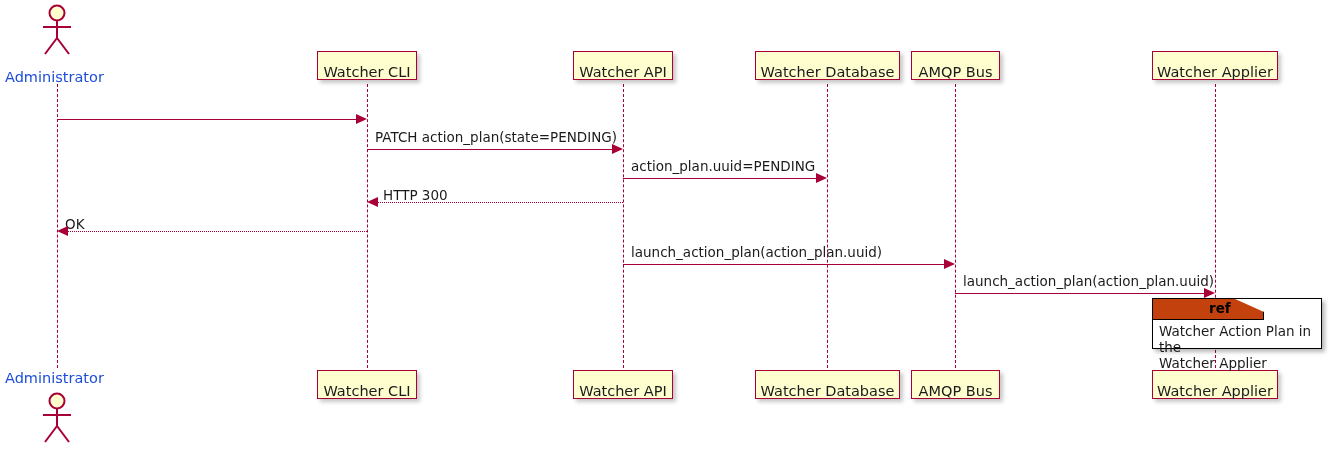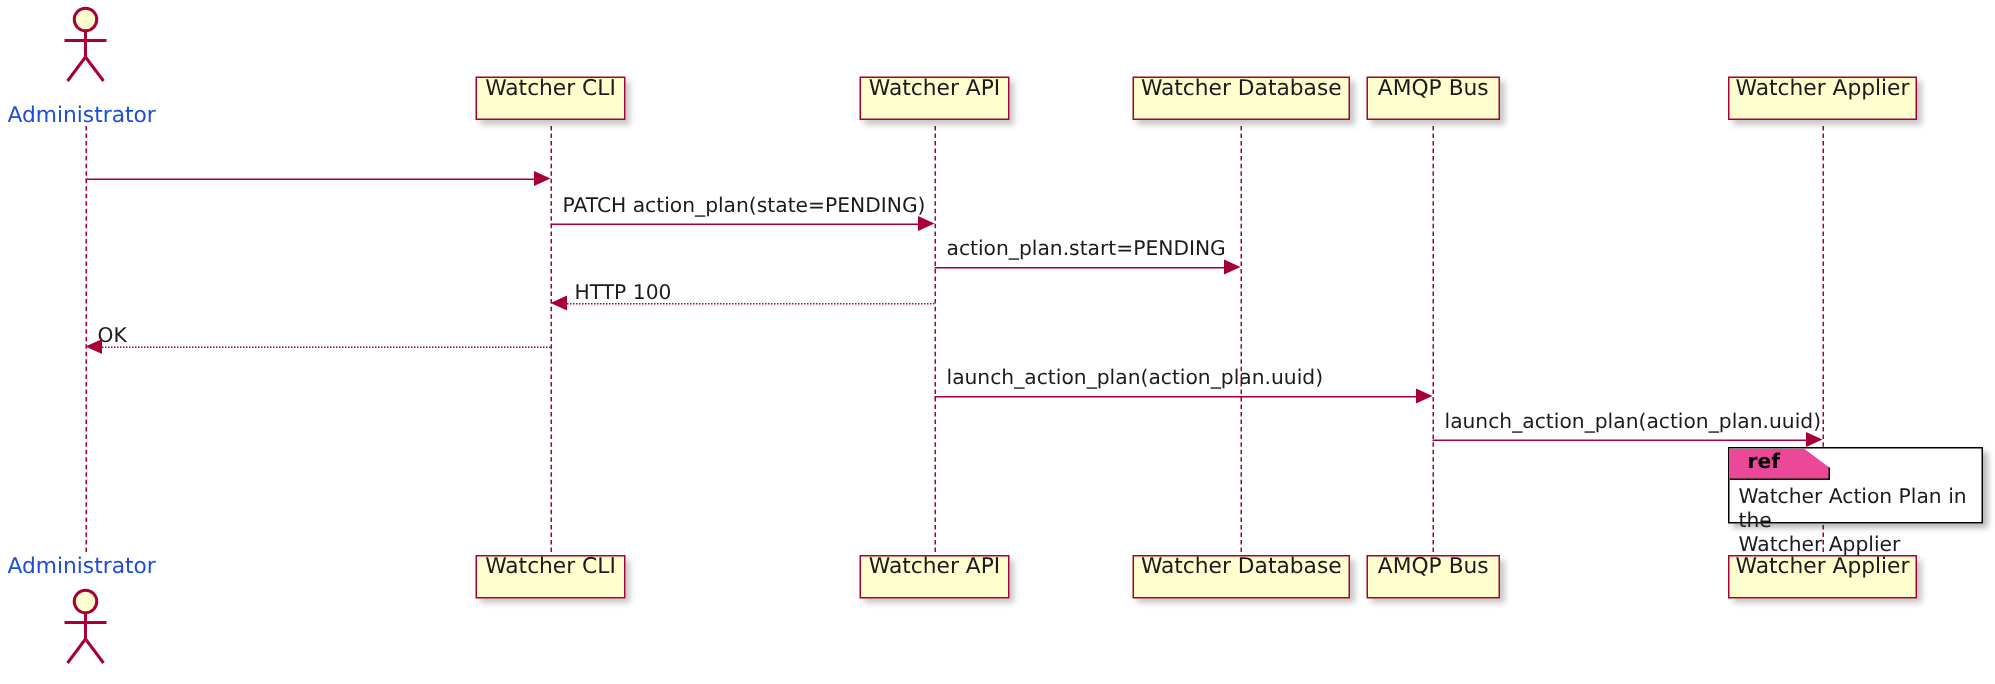--- a/index.html
+++ b/index.html
@@ -30,21 +30,21 @@
     position: absolute;
     box-sizing: border-box;
     background: #FEFECE;
     border: 1.5px solid #A80036;
     color: #1b1b1b;
     font-size: 14.5px;
     line-height: 1;
     height: 29px;
     padding: 0 9px;
     display: flex;
-    align-items: flex-start;
+    align-items: flex-end;
     justify-content: center;
     white-space: nowrap;
     box-shadow: 3px 3px 4px rgba(0,0,0,0.22);
   }
 
   
   .actor {
     position: absolute;
     width: 46px;
     height: 52px;
@@ -94,27 +94,28 @@
     background: #ffffff;
     border: 1.5px solid #000000;
     box-shadow: 3px 3px 4px rgba(0,0,0,0.28);
   }
   .ref-tab {
     position: absolute;
     left: 0;
     top: 0;
     height: 20px;
     width: 66px;
-    background: #ec4899;
+    background: #c2410c;
     border-right: 1.5px solid #000000;
     border-bottom: 1.5px solid #000000;
     -webkit-clip-path: polygon(0 0, 74% 0, 100% 62%, 100% 100%, 0 100%);
     clip-path: polygon(0 0, 74% 0, 100% 62%, 100% 100%, 0 100%);
     display: flex;
     align-items: center;
+    padding-left: 44px;
   }
   .ref-tab-label {
     font-size: 13.5px;
     font-weight: bold;
     color: #000000;
     padding-left: 12px;
     line-height: 1;
   }
   .ref-body {
     position: absolute;
@@ -192,25 +193,25 @@
     <span>Watcher Applier</span>
   </div>
 
   <div class="msg-line" style="left:57px; top:119px; width:299px;"></div>
   <div class="arrow-head right" style="left:356px; top:114px;"></div>
 
   <div class="msg-label" style="left:375px; top:131px;text-align:center;">PATCH action_plan(state=PENDING)</div>
   <div class="msg-line" style="left:367px; top:149px; width:245px;"></div>
   <div class="arrow-head right" style="left:612px; top:144px;"></div>
 
-  <div class="msg-label" style="left:631px; top:160px;">action_plan.start=PENDING</div>
+  <div class="msg-label" style="left:631px; top:160px;">action_plan.uuid=PENDING</div>
   <div class="msg-line" style="left:623px; top:178px; width:193px;"></div>
   <div class="arrow-head right" style="left:816px; top:173px;"></div>
 
-  <div class="msg-label" style="left:383px; top:189px;">HTTP 100</div>
+  <div class="msg-label" style="left:383px; top:189px;">HTTP 300</div>
   <div class="msg-line dotted" style="left:378px; top:202px; width:245px;"></div>
   <div class="arrow-head left" style="left:367px; top:197px;"></div>
 
   <div class="msg-label" style="left:65px; top:218px;">OK</div>
   <div class="msg-line dotted" style="left:68px; top:231px; width:299px;"></div>
   <div class="arrow-head left" style="left:57px; top:226px;"></div>
 
   <div class="msg-label" style="left:631px; top:246px;">launch_action_plan(action_plan.uuid)</div>
   <div class="msg-line" style="left:623px; top:264px; width:321px;"></div>
   <div class="arrow-head right" style="left:944px; top:259px;"></div>

